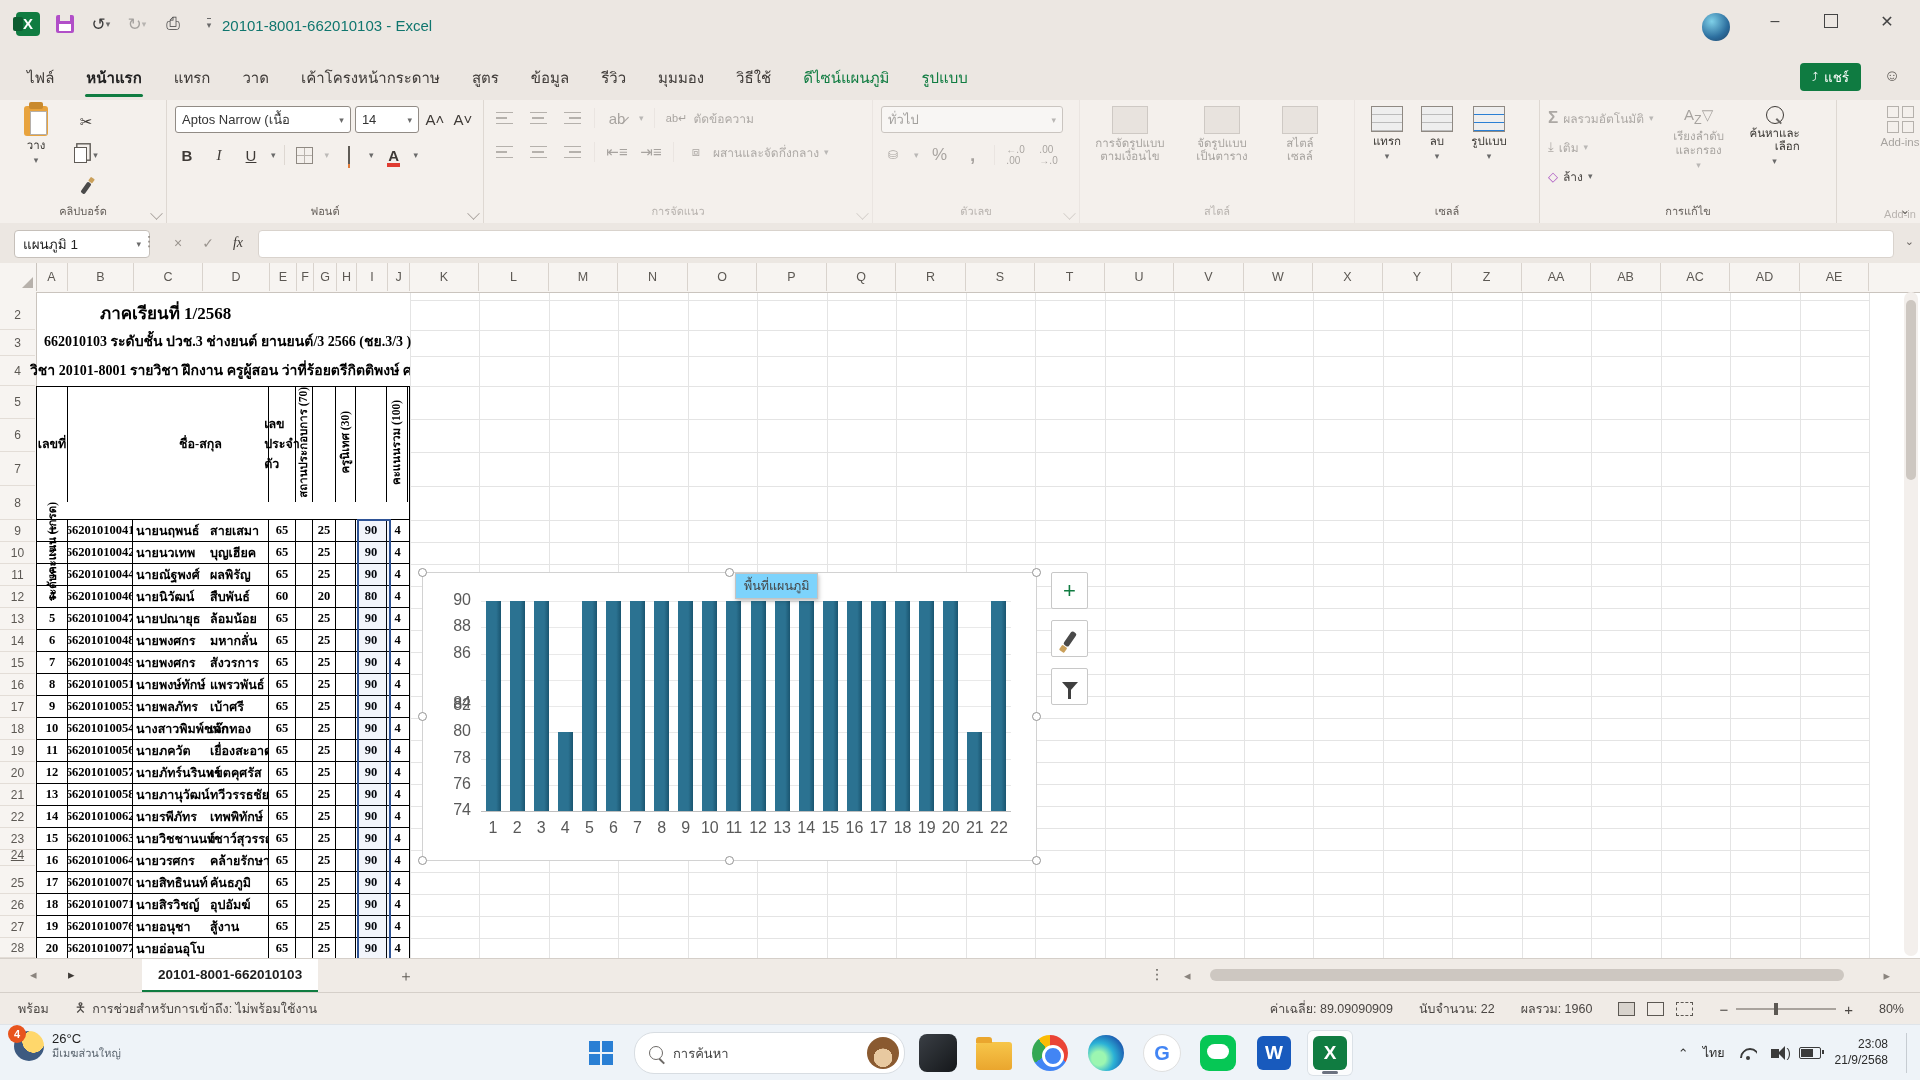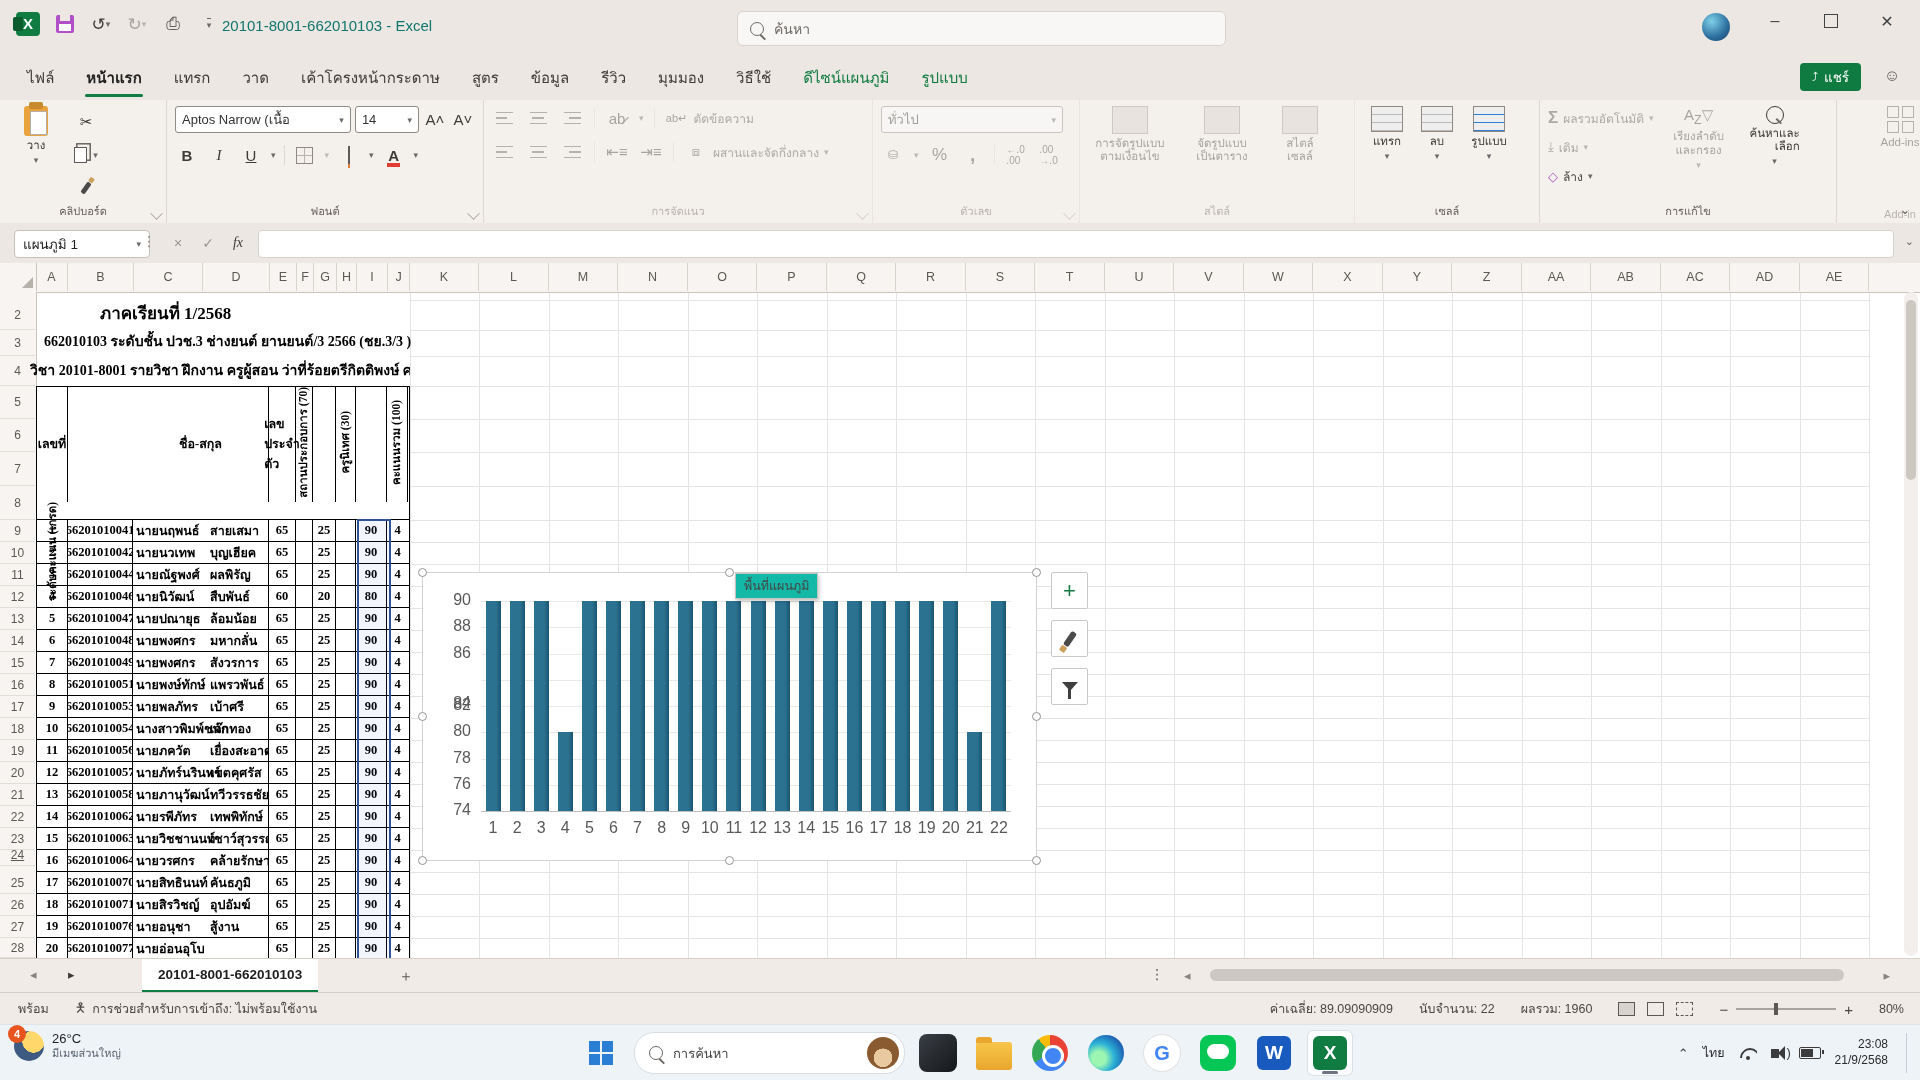--- a/index.html
+++ b/index.html
@@ -95,21 +95,21 @@
   .namecell{justify-content:flex-start !important;padding-left:3px;gap:0;}
   .namecell .fn{width:74px;flex:none;}
   #range-hl{position:absolute;left:320px;top:132px;width:34px;height:441px;border:2px solid #2f5496;background:rgba(68,114,196,.07);box-sizing:border-box;pointer-events:none;}
   
   #chart{position:absolute;left:422px;top:309px;width:615px;height:289px;background:#fff;border:1.5px solid #d2d2d2;box-sizing:border-box;z-index:5;}
   .ylab{position:absolute;width:40px;text-align:right;font-size:16px;color:#595959;font-family:"Liberation Sans",sans-serif;}
   .xlab{position:absolute;text-align:center;font-size:16px;color:#595959;}
   .ygrid{position:absolute;height:1px;background:#e9e9e9;}
   .bar{position:absolute;background:linear-gradient(90deg,#2b7291 0%,#2b7291 68%,#1a5570 100%);}
   .handle{position:absolute;width:9px;height:9px;border-radius:50%;background:#fff;border:1px solid #949494;box-sizing:border-box;z-index:7;}
-  #chart-tip{position:absolute;left:735px;top:310px;z-index:8;background:#14b8a6;border:1px solid #c3c3c3;box-shadow:1px 2px 4px rgba(0,0,0,.25);font-size:12.5px;color:#444;padding:2px 8px;}
+  #chart-tip{position:absolute;left:735px;top:310px;z-index:8;background:#7dd3fc;border:1px solid #c3c3c3;box-shadow:1px 2px 4px rgba(0,0,0,.25);font-size:12.5px;color:#444;padding:2px 8px;}
   .chartbtn{position:absolute;left:1051px;width:35px;height:35px;background:#fff;border:1px solid #c8c8c8;border-radius:2px;z-index:7;display:flex;align-items:center;justify-content:center;color:#444;}
   .funnel{width:0;height:0;border-left:8px solid transparent;border-right:8px solid transparent;border-top:9px solid #3f3f3f;position:relative;}
   .funnel::after{content:"";position:absolute;left:-1.5px;top:-2px;width:3px;height:10px;background:#3f3f3f;}
   .brush{width:6px;height:16px;background:#4a4a4a;border-radius:2px;transform:rotate(35deg);position:relative;}
   .brush::after{content:"";position:absolute;left:0;bottom:-7px;width:6px;height:6px;background:#caa05a;border-radius:1px;}
   #vscroll{position:absolute;right:2px;top:29px;width:14px;bottom:2px;background:#f3efec;border-radius:7px;}
   #vthumb{position:absolute;left:2px;top:8px;width:10px;height:180px;background:#cdc7c1;border-radius:5px;}
   
   #sheettabs{position:absolute;left:0;top:958px;width:1920px;height:34px;background:#f0ebe6;border-top:1px solid #d5cfc9;}
   .navarr{position:absolute;top:8px;font-size:13px;color:#8a847e;}
@@ -177,24 +177,20 @@
           <span class="save-ic"></span>
         </span>
       <span class="qicon">↺<span class="caret">▾</span></span>
       <span class="qicon dis">↻<span class="caret">▾</span></span>
       <span class="qicon">⎙</span>
       <span class="qicon">
           <span class="caret" style="border-top:1.5px solid #6a6a6a;padding-top:1px;">▾</span>
         </span>
     </div>
     <div id="title-text">20101-8001-662010103  -  Excel</div>
-    <div id="tb-search">
-      <span class="mag"></span>
-      <span>ค้นหา</span>
-    </div>
     <div id="avatar"></div>
     <div class="winctl" style="left:1752px;">–</div>
     <div class="winctl" style="left:1808px;">
         <span style="display:inline-block;width:12px;height:12px;border:1.4px solid #444;"></span>
       </div>
     <div class="winctl" style="left:1864px;">✕</div>
   </div>
 
   <div id="tabrow">
     <div id="ribbon-tabs">

